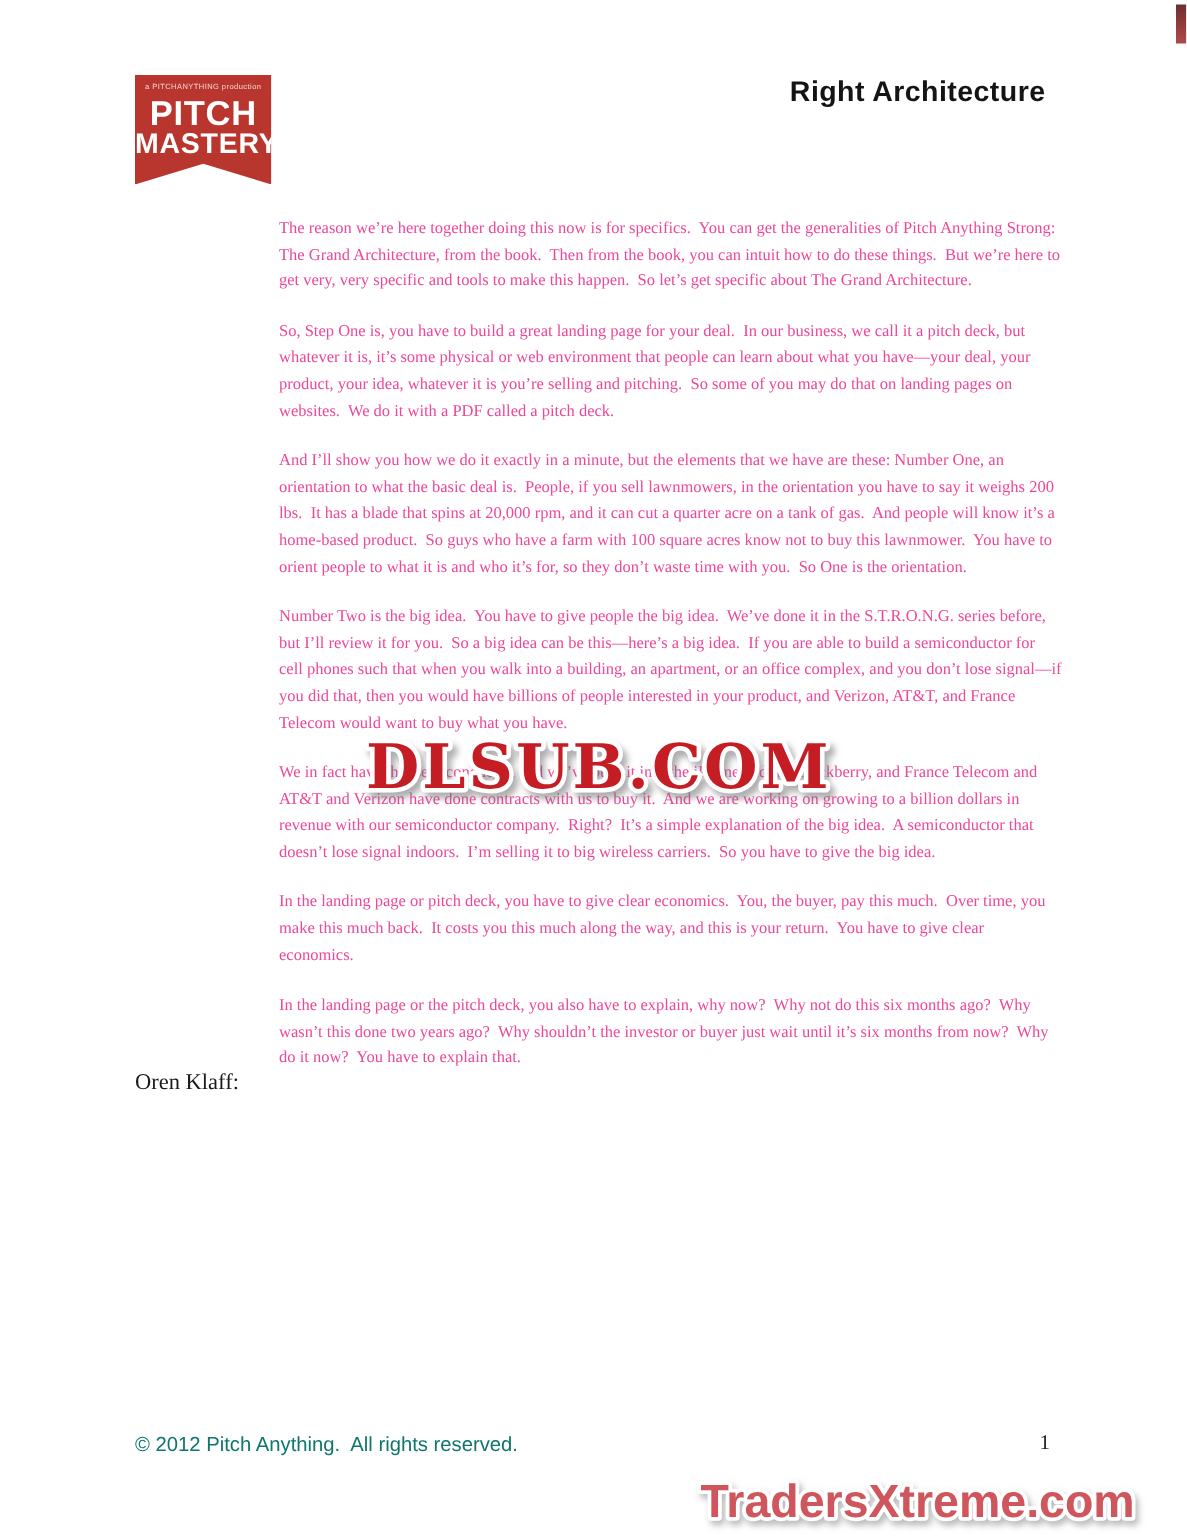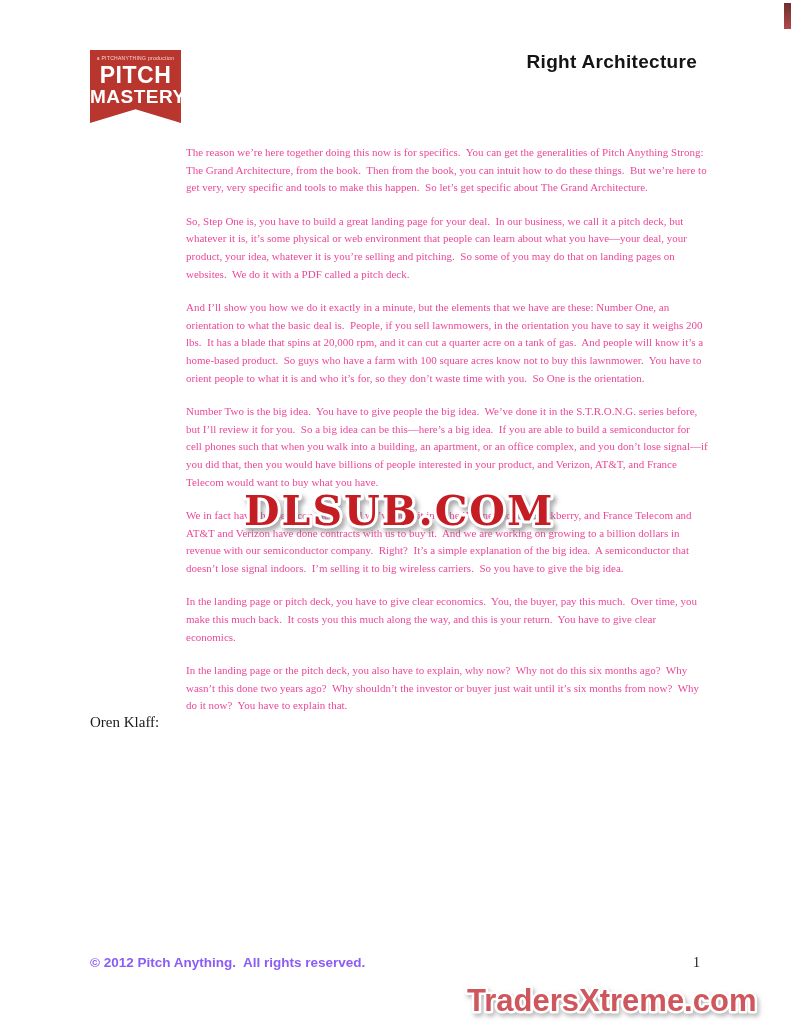--- a/index.html
+++ b/index.html
@@ -126,23 +126,23 @@
     stroke-width: 6px;
     stroke-linejoin: round;
   }
 
   
   .footer-copyright {
     position: absolute;
     left: 90px;
     top: 955px;
     font-family: "Liberation Sans", sans-serif;
-    font-weight: bold;
+    font-weight: normal;
     font-size: 13.5px;
-    color: #8b5cf6;
+    color: #0f766e;
     white-space: pre-wrap;
   }
   .page-number {
     position: absolute;
     top: 955px;
     right: 91px;
     font-size: 14px;
     color: #1a1a1a;
   }
 

